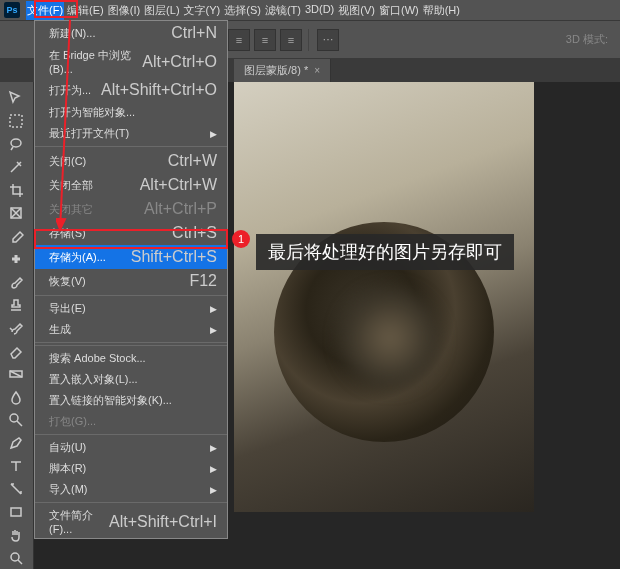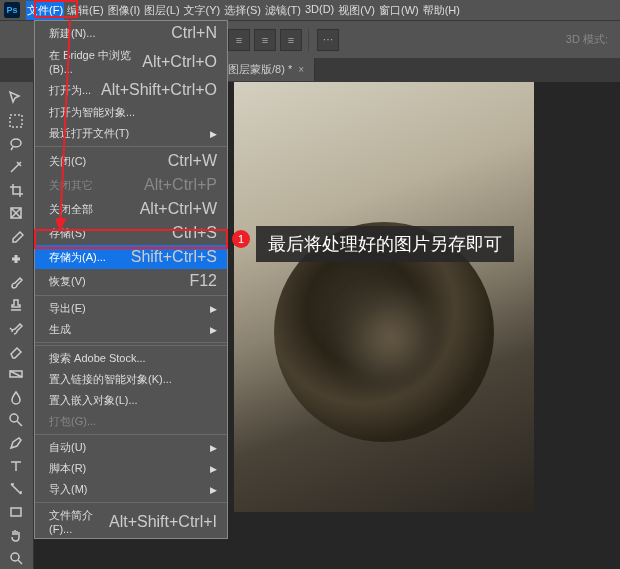--- a/index.html
+++ b/index.html
@@ -6,21 +6,21 @@
 body{background:#323232;width:620px;height:569px;overflow:hidden;position:relative}
 .topbar{background:#535353;height:20px;display:flex;align-items:center;padding-left:4px;position:relative;z-index:10}
 .ps-logo{width:16px;height:16px;background:#001e36;border-radius:2px;display:flex;align-items:center;justify-content:center;margin-right:6px}
 .ps-logo span{color:#31a8ff;font-size:9px;font-weight:bold}
 .menu{display:flex;gap:2px}
 .menu-item{color:#ddd;font-size:11px;padding:2px 1px;cursor:pointer}
 .menu-item.active{background:#1473e6;color:#fff}
 .options-bar{background:#535353;height:38px;border-top:1px solid #383838;display:flex;align-items:center;padding-left:34px;gap:8px;color:#ccc;font-size:11px;position:relative;z-index:5}
 .opt-group{display:flex;align-items:center;gap:4px;padding:0 6px;border-right:1px solid #444}
 .icon-btn{width:22px;height:22px;background:#424242;border:1px solid #333;display:flex;align-items:center;justify-content:center;color:#aaa}
-.tabs{background:#3a3a3a;height:24px;display:flex;align-items:flex-start;padding-left:18px}
+.tabs{background:#3a3a3a;height:24px;display:flex;align-items:center;padding-left:34px}
 .tab{background:#535353;color:#ccc;font-size:11px;padding:4px 10px;border-right:1px solid #333;display:flex;align-items:center;gap:6px}
 .tab .x{color:#aaa;font-size:10px;cursor:pointer}
 .workspace{display:flex;height:calc(100% - 82px)}
 .toolbox{width:34px;background:#535353;border-right:1px solid #333;display:flex;flex-direction:column;padding-top:4px;position:relative;z-index:5}
 .tool{width:32px;height:24px;display:flex;align-items:center;justify-content:center;color:#ccc;font-size:14px;cursor:pointer}
 .tool svg{width:16px;height:16px;stroke:#ccc;fill:none;stroke-width:1.5}
 .canvas{flex:1;background:#262626;position:relative;overflow:hidden}
 .img-area{width:300px;height:430px;margin:0 0 0 200px;background:linear-gradient(160deg,#d4cfc0 0%,#b8b09a 30%,#8a8270 50%,#4a4338 70%,#2a2620 100%);position:relative}
 .rose{position:absolute;top:140px;left:40px;width:220px;height:220px;border-radius:50%;background:radial-gradient(circle at 40% 40%,#3a3428 0%,#2a2418 30%,#4a4030 50%,#2a2418 70%,#1a1610 100%)}
 .rose::before{content:"";position:absolute;top:30%;left:30%;width:100px;height:100px;border-radius:50%;background:radial-gradient(circle,#6a5d48 0%,#3a3428 60%,transparent 100%);filter:blur(8px)}
@@ -29,21 +29,21 @@
 .dd-item.disabled{color:#888}
 .dd-item.highlighted{background:#1473e6;color:#fff}
 .dd-sep{height:1px;background:#6a6a6a;margin:2px 0}
 .dd-item .arrow{font-size:9px}
 .shortcut{color:#ccc;font-size:16px}
 .dd-item.disabled .shortcut{color:#888}
 .red-box{position:absolute;border:2px solid #ec2029;pointer-events:none}
 .red-1{top:0;left:34px;width:44px;height:18px;z-index:200}
 .red-2{top:229px;left:34px;width:194px;height:20px;z-index:200}
 .red-circle{position:absolute;width:18px;height:18px;border-radius:50%;background:#ec2029;color:#fff;font-size:11px;display:flex;align-items:center;justify-content:center;top:230px;left:232px;z-index:200}
-.annotation{position:absolute;top:226px;left:256px;background:rgba(40,40,40,0.9);color:#fff;font-size:18px;padding:6px 12px;z-index:200;white-space:nowrap}
+.annotation{position:absolute;top:234px;left:256px;background:rgba(40,40,40,0.9);color:#fff;font-size:18px;padding:6px 12px;z-index:200;white-space:nowrap}
 .red-arrow{position:absolute;top:18px;left:56px;z-index:199;pointer-events:none}
 </style>
 </head>
 <body>
 
 <div class="topbar">
   <div class="ps-logo">
       <span>Ps</span>
     </div>
   <div class="menu" id="menu-bar">
@@ -227,29 +227,29 @@
     </div>
     <div class="dd-item">
       <span>最近打开文件(T)</span>
       <span class="arrow">▶</span>
     </div>
     <div class="dd-sep"></div>
     <div class="dd-item">
       <span>关闭(C)</span>
       <span class="shortcut">Ctrl+W</span>
     </div>
+    <div class="dd-item">
+      <span>关闭全部</span>
+      <span class="shortcut">Alt+Ctrl+W</span>
+    </div>
     <div class="dd-item disabled">
       <span>关闭其它</span>
       <span class="shortcut">Alt+Ctrl+P</span>
     </div>
     <div class="dd-item">
-      <span>关闭全部</span>
-      <span class="shortcut">Alt+Ctrl+W</span>
-    </div>
-    <div class="dd-item">
       <span>存储(S)</span>
       <span class="shortcut">Ctrl+S</span>
     </div>
     <div class="dd-item highlighted">
       <span>存储为(A)...</span>
       <span class="shortcut">Shift+Ctrl+S</span>
     </div>
     <div class="dd-item">
       <span>恢复(V)</span>
       <span class="shortcut">F12</span>
@@ -262,24 +262,24 @@
     <div class="dd-item">
       <span>生成</span>
       <span class="arrow">▶</span>
     </div>
     <div class="dd-sep"></div>
     <div class="dd-sep"></div>
     <div class="dd-item">
       <span>搜索 Adobe Stock...</span>
     </div>
     <div class="dd-item">
+      <span>置入嵌入对象(L)...</span>
+    </div>
+    <div class="dd-item">
       <span>置入链接的智能对象(K)...</span>
-    </div>
-    <div class="dd-item">
-      <span>置入嵌入对象(L)...</span>
     </div>
     <div class="dd-item disabled">
       <span>打包(G)...</span>
     </div>
     <div class="dd-sep"></div>
     <div class="dd-item">
       <span>自动(U)</span>
       <span class="arrow">▶</span>
     </div>
     <div class="dd-item">

